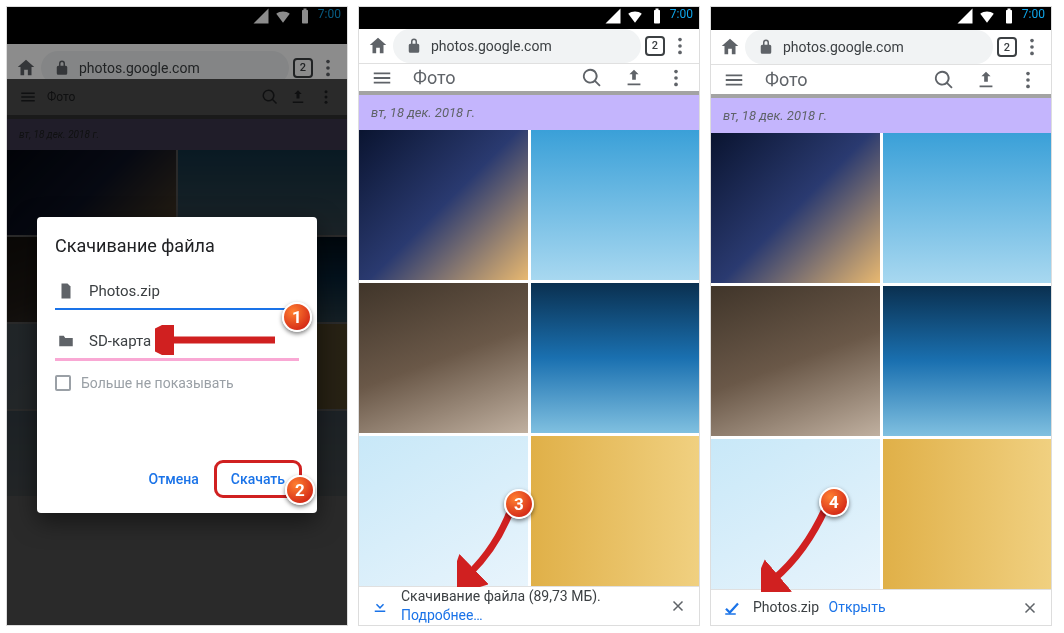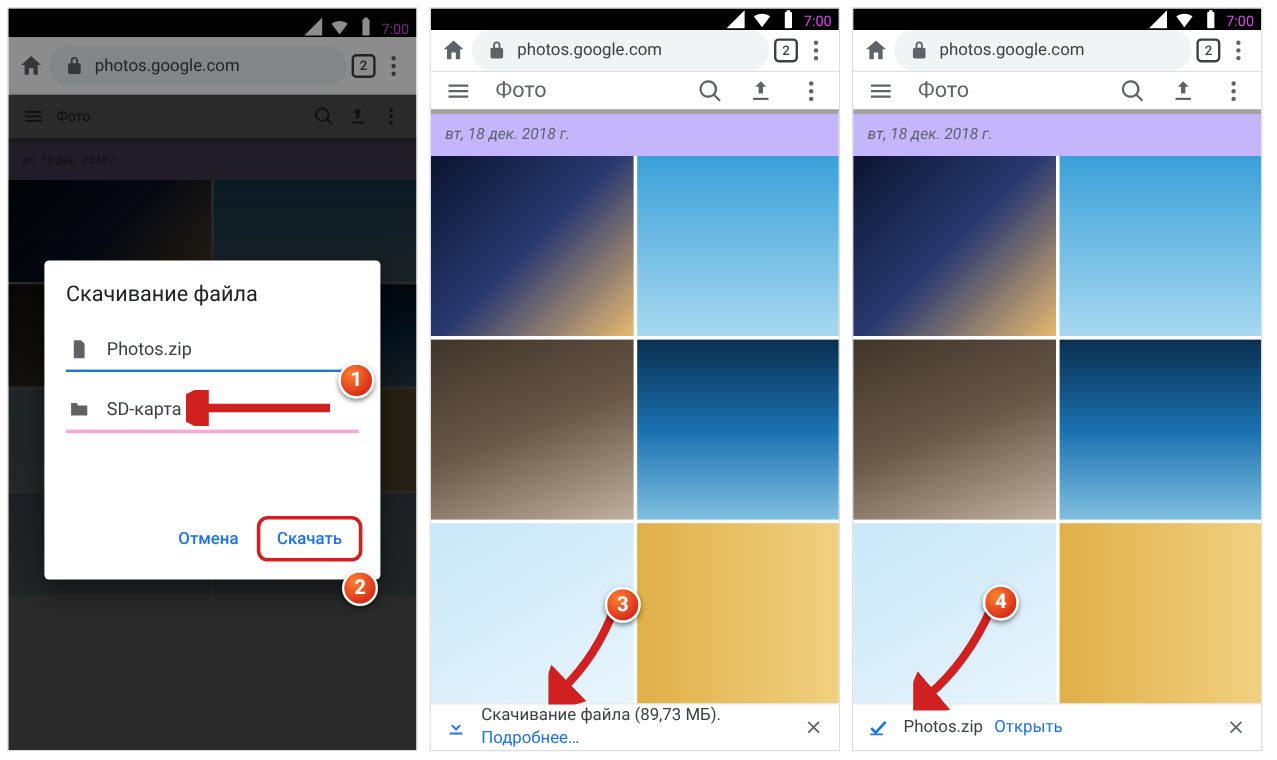--- a/index.html
+++ b/index.html
@@ -14,26 +14,26 @@
   .phone {
     width: 342px; height: 620px;
     background: #fff;
     border: 1px solid #ddd;
     position: relative;
     overflow: hidden;
     display: flex;
     flex-direction: column;
   }
   .status-bar {
-    height: 24px;
+    height: 37px;
     background: #000;
-    color: #d946ef;
+    color: #0ea5e9;
     display: flex;
     justify-content: flex-end;
-    align-items: flex-end;
+    align-items: flex-start;
     padding: 0 6px;
     gap: 4px;
     font-size: 12px;
   }
   .status-bar svg { fill: #fff; }
   .chrome-bar {
     height: 48px;
     background: #fff;
     display: flex;
     align-items: center;
@@ -245,20 +245,24 @@
           <path d="M6 2h8l4 4v16H6z"></path>
         </svg>
       <span>Photos.zip</span>
     </div>
     <div class="field-row">
       <svg class="ico-sm" viewBox="0 0 24 24">
           <path d="M3 5h6l2 3h10v11H3z"></path>
         </svg>
       <span>SD-карта</span>
     </div>
+    <div class="chk-row">
+      <div class="chk"></div>
+      <span>Больше не показывать</span>
+    </div>
     <div class="dialog-actions">
       <div class="dlg-btn">Отмена</div>
       <div class="dlg-btn primary">Скачать</div>
     </div>
   </div>
 
   <svg class="arrow" style="left:148px; top:318px; width:130px; height:30px;" viewBox="0 0 130 30">
     <defs>
         <marker id="ah1" markerWidth="8" markerHeight="8" refX="1" refY="3" orient="auto">
           <path d="M0 0L6 3L0 6z" fill="#d02020"></path>

